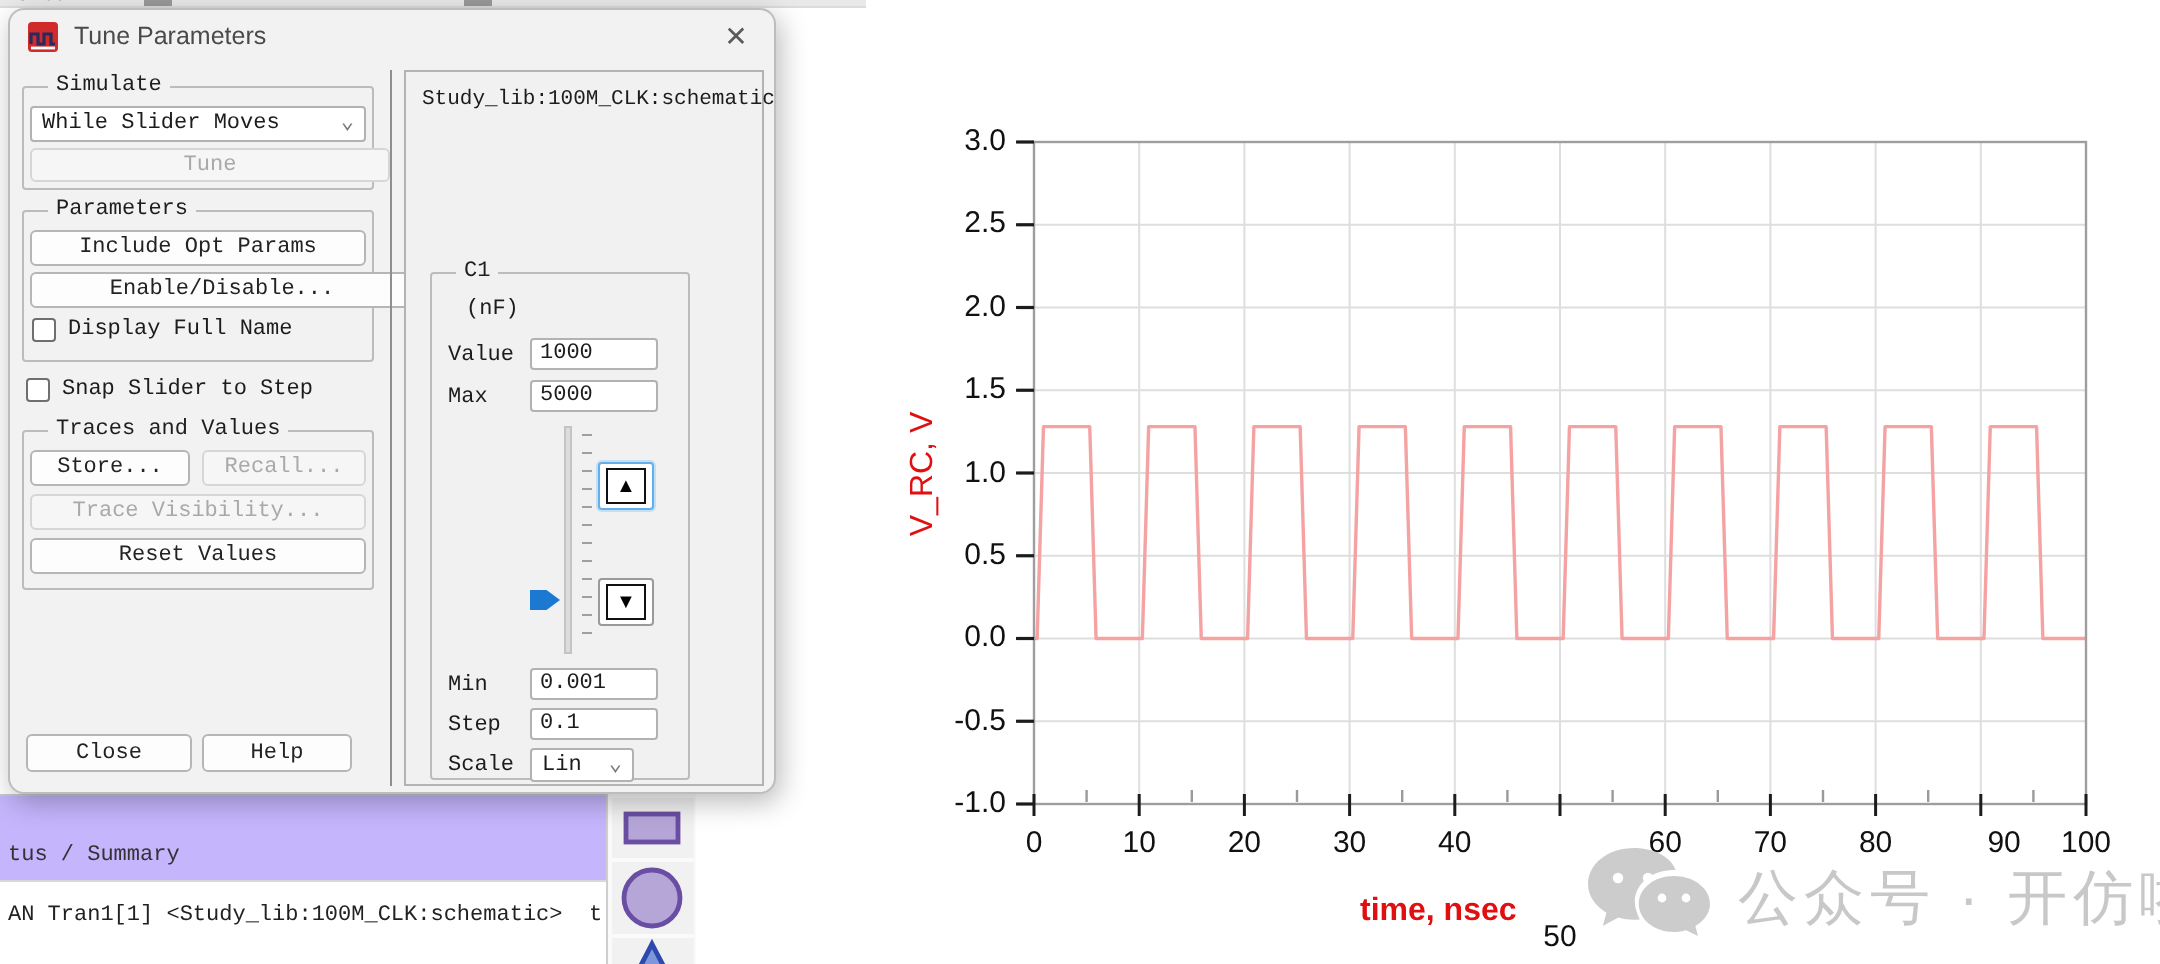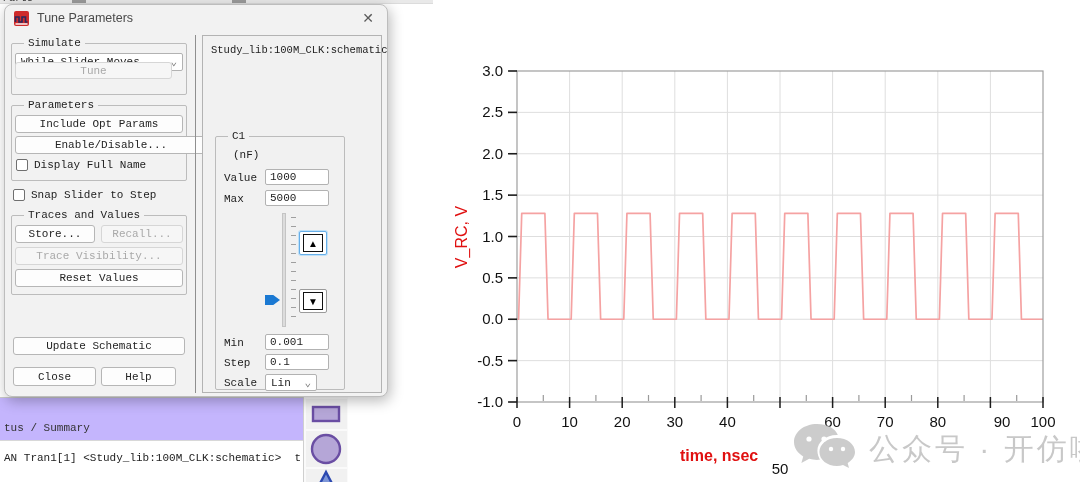--- a/index.html
+++ b/index.html
@@ -224,21 +224,21 @@
     <span class="dlg-close">✕</span>
   </div>
 
   <div class="grp" style="left:6px; top:38px; width:176px; height:52px">
     <span class="grp-label">Simulate</span>
   </div>
   <div class="sel" style="left:10px; top:48px; width:168px; height:18px">
     <span>While Slider Moves</span>
     <span class="chev">⌄</span>
   </div>
-  <button class="btn dis" style="left:10px; top:57px; width:157px; height:17px">Tune</button>
+  <button class="btn dis" style="left:10px; top:69px; width:180px; height:17px">Tune</button>
 
   <div class="grp" style="left:6px; top:100px; width:176px; height:76px">
     <span class="grp-label">Parameters</span>
   </div>
   <button class="btn" style="left:10px; top:110px; width:168px; height:18px">Include Opt Params</button>
   <button class="btn" style="left:10px; top:131px; width:192px; height:18px">Enable/Disable...</button>
   <div class="chk-row" style="left:11px; top:154px">
     <span class="chk-box"></span>
     <span>Display Full Name</span>
   </div>
@@ -249,21 +249,20 @@
   </div>
 
   <div class="grp" style="left:6px; top:210px; width:176px; height:80px">
     <span class="grp-label">Traces and Values</span>
   </div>
   <button class="btn" style="left:10px; top:220px; width:80px; height:18px">Store...</button>
   <button class="btn dis" style="left:96px; top:220px; width:82px; height:18px">Recall...</button>
   <button class="btn dis" style="left:10px; top:242px; width:168px; height:18px">Trace Visibility...</button>
   <button class="btn" style="left:10px; top:264px; width:168px; height:18px">Reset Values</button>
 
-  <button class="btn" style="left:8px; top:332px; width:172px; height:18px">Update Schematic</button>
   <button class="btn" style="left:8px; top:362px; width:83px; height:19px">Close</button>
   <button class="btn" style="left:96px; top:362px; width:75px; height:19px">Help</button>
 
   <div class="splitter"></div>
 
   <div class="panel">
     <div class="design-name mono">Study_lib:100M_CLK:schematic</div>
 
     <div class="grp" style="left:12px; top:100px; width:130px; height:254px; position:absolute">
       <span class="grp-label" style="background:#f1f1f1">C1</span>

